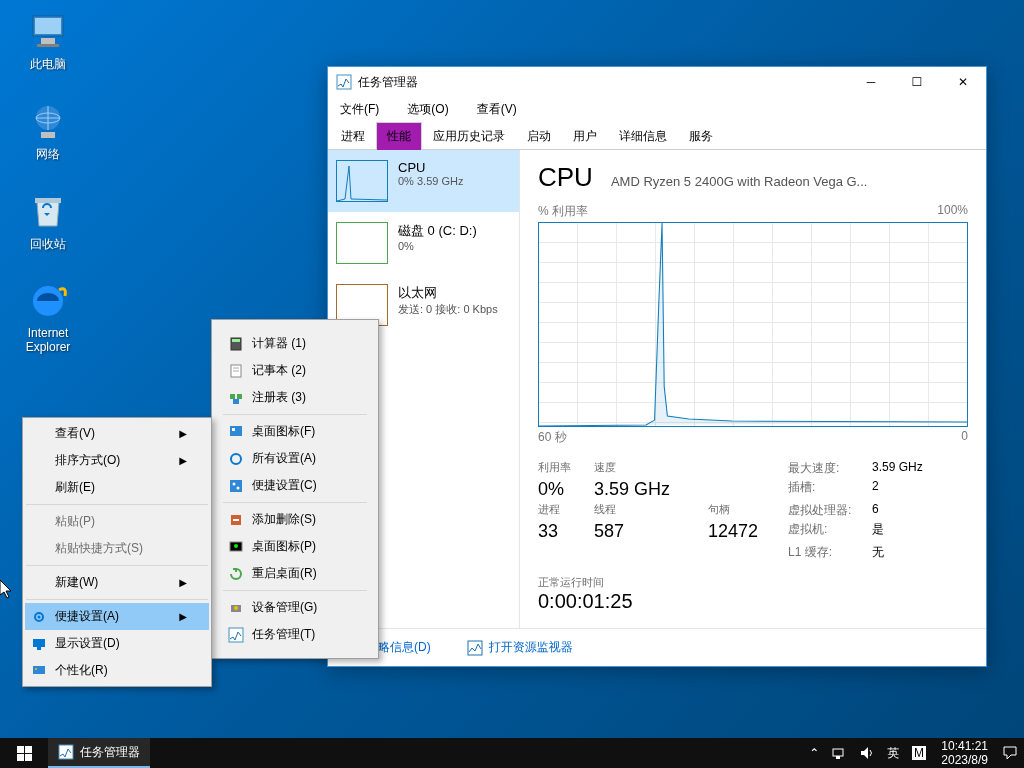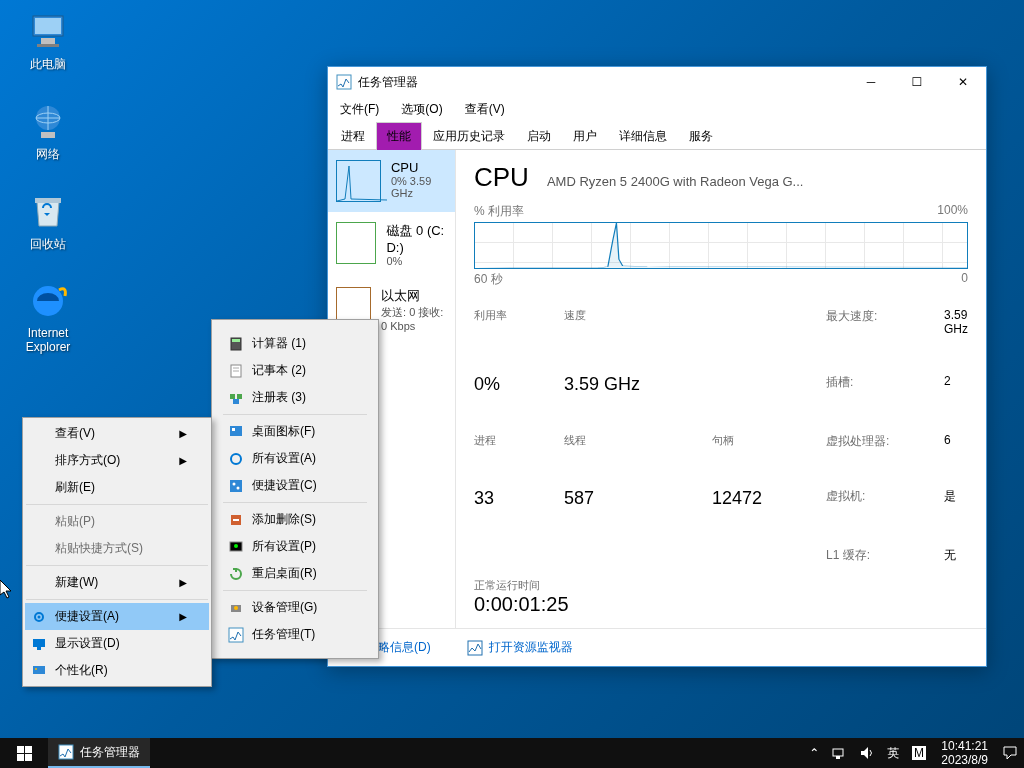--- a/index.html
+++ b/index.html
@@ -24,40 +24,40 @@
 .ctx-item .arrow{margin-left:auto;font-size:10px;}
 .ctx-sep{height:1px;background:#d7d7d7;margin:3px 1px;}
 .ctx-icon{position:absolute;left:6px;width:16px;height:16px;display:flex;align-items:center;justify-content:center;}
 .submenu{position:absolute;background:#f0f0f0;border:1px solid #a0a0a0;box-shadow:3px 3px 6px rgba(0,0,0,0.3);min-width:168px;padding:10px;}
 .window{position:absolute;background:#fff;border:1px solid #4596d8;box-shadow:0 4px 20px rgba(0,0,0,0.3);}
 .titlebar{height:30px;display:flex;align-items:center;padding-left:8px;background:#fff;}
 .titlebar .ticon{width:16px;height:16px;margin-right:6px;}
 .titlebar .title{flex:1;font-size:12px;}
 .win-btns{display:flex;}
 .win-btn{width:46px;height:30px;display:flex;align-items:center;justify-content:center;cursor:pointer;font-family:sans-serif;}
-.menubar{display:flex;padding:2px 6px;gap:10px;}
+.menubar{display:flex;padding:2px 6px;gap:16px;}
 .menubar-item{padding:2px 6px;cursor:pointer;}
 .tabs{display:flex;border-bottom:1px solid #d0d0d0;padding-left:2px;}
 .tab{padding:5px 10px;cursor:pointer;border:1px solid transparent;border-bottom:none;margin-bottom:-1px;}
 .tab.active{background:#a21caf;border-color:#d0d0d0;}
 .perf-body{display:flex;height:478px;}
 .perf-sidebar{width:192px;border-right:1px solid #e5e5e5;overflow-y:auto;}
 .perf-card{display:flex;padding:10px 8px;gap:10px;cursor:pointer;}
 .perf-card.selected{background:#cce8ff;}
 .mini-graph{width:52px;height:42px;border:1px solid;position:relative;}
 .perf-card .info .name{font-size:13px;}
 .perf-card .info .detail{font-size:11px;color:#555;}
 .perf-main{flex:1;padding:12px 18px;display:flex;flex-direction:column;}
 .perf-header{display:flex;align-items:baseline;gap:18px;margin-bottom:10px;}
 .perf-header .big{font-size:26px;}
 .perf-header .desc{font-size:13px;color:#555;}
 .graph-labels{display:flex;justify-content:space-between;font-size:11px;color:#777;margin-bottom:2px;}
 .main-graph{height:205px;border:1px solid #117dbb;position:relative;background:repeating-linear-gradient(to bottom,transparent 0,transparent 19px,#e8e8e8 19px,#e8e8e8 20px),repeating-linear-gradient(to right,transparent 0,transparent 38px,#e8e8e8 38px,#e8e8e8 39px);}
 .graph-bottom-labels{display:flex;justify-content:space-between;font-size:11px;color:#777;margin-top:2px;}
-.stats-grid{display:grid;grid-template-columns:52px 110px 76px 80px auto;margin-top:20px;row-gap:2px;column-gap:4px;gap:38px;}
+.stats-grid{display:grid;grid-template-columns:52px 110px 76px 80px auto;margin-top:14px;row-gap:2px;column-gap:4px;}
 .stats-grid .lbl{font-size:11px;color:#707070;}
 .stats-grid .val{font-size:18px;}
 .stats-grid .sm{font-size:12px;}
 .runtime{margin-top:14px;}
 .runtime .lbl{font-size:11px;color:#707070;}
 .runtime .val{font-size:20px;}
 .bottom-bar{border-top:1px solid #e5e5e5;padding:10px 16px;display:flex;gap:36px;}
 .link{color:#0066cc;cursor:pointer;display:flex;align-items:center;gap:6px;}
 .cursor-pointer{position:absolute;left:0;top:580px;width:14px;height:20px;}
 svg{display:block;}
@@ -308,21 +308,21 @@
       </span>
       <span>添加删除(S)</span>
     </div>
     <div class="ctx-item">
       <span class="ctx-icon">
         <svg width="16" height="16">
           <rect x="2" y="3" width="12" height="9" fill="#000" stroke="#888"></rect>
           <circle cx="8" cy="7" r="2" fill="#0e0"></circle>
         </svg>
       </span>
-      <span>所有设置(P)</span>
+      <span>桌面图标(P)</span>
     </div>
     <div class="ctx-item">
       <span class="ctx-icon">
         <svg width="16" height="16">
           <path d="M8 3 a5 5 0 1 1 -5 5" fill="none" stroke="#4ca64c" stroke-width="2"></path>
           <path d="M5 3 l3 0 l0 3" fill="none" stroke="#4ca64c" stroke-width="2"></path>
         </svg>
       </span>
       <span>重启桌面(R)</span>
     </div>

